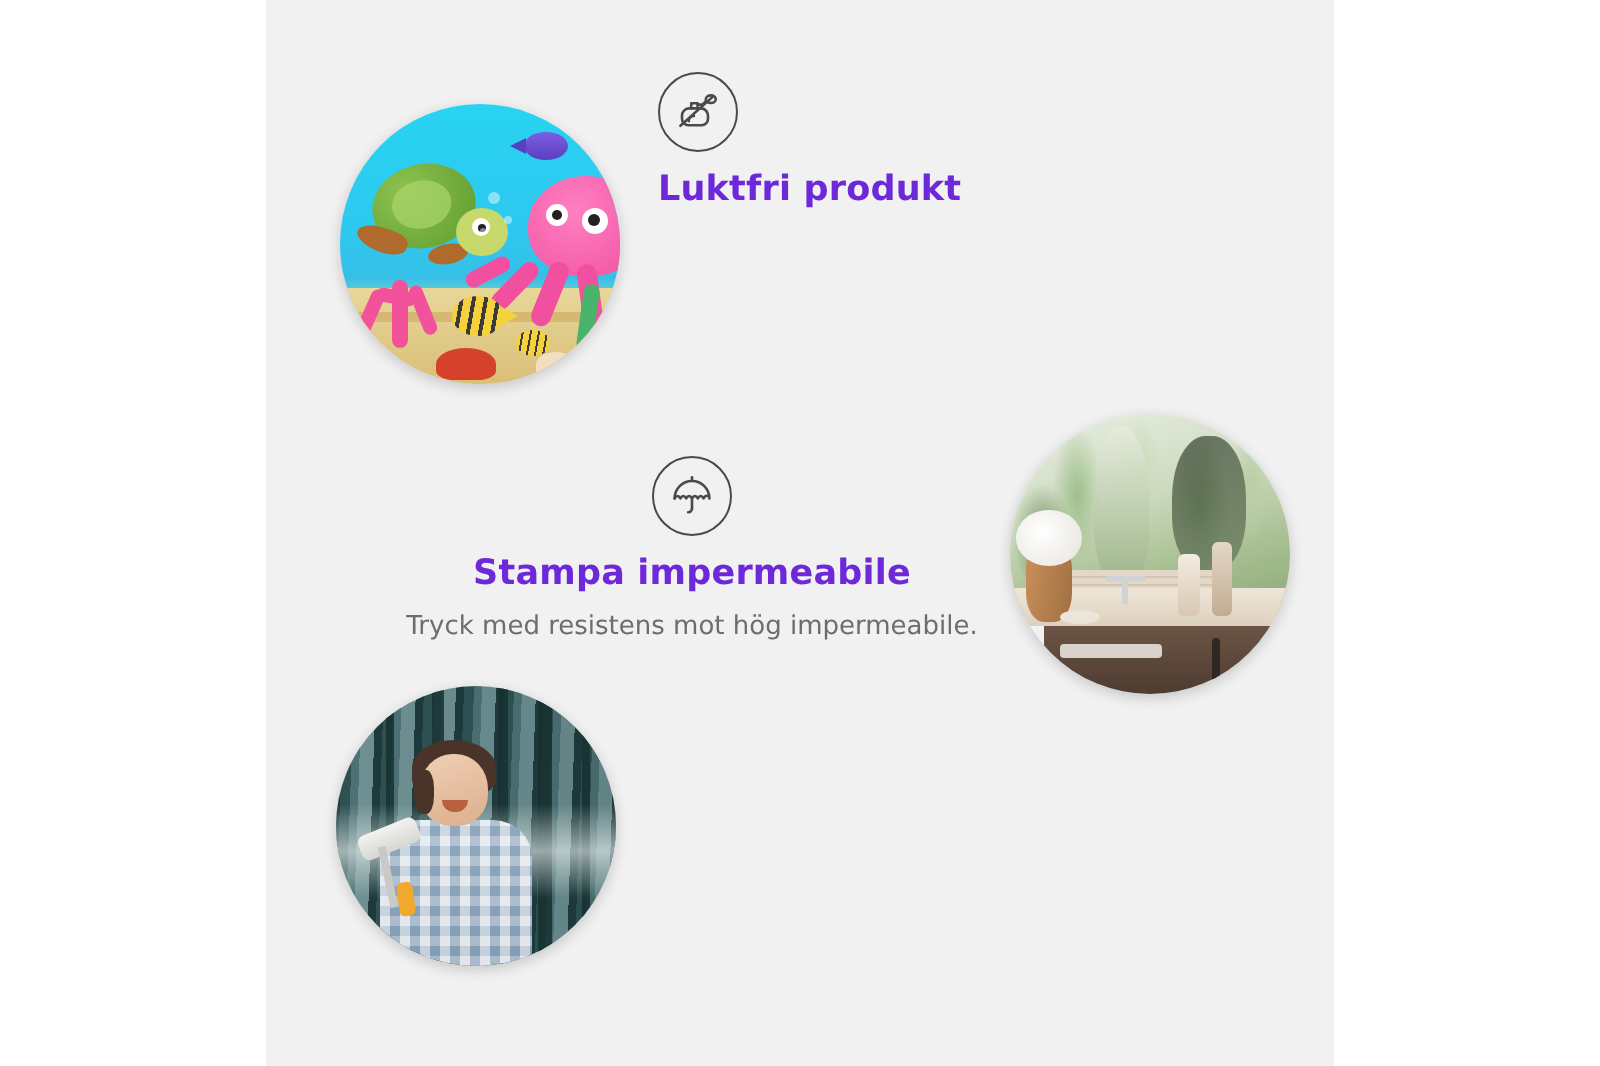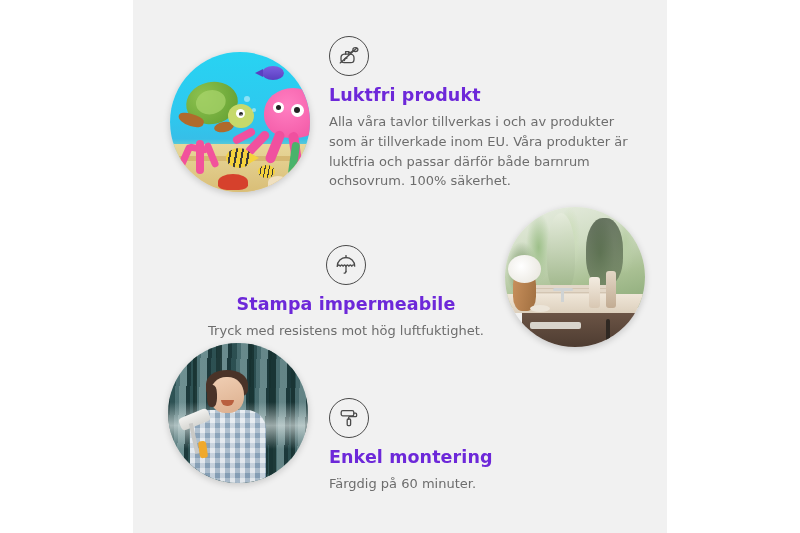--- a/index.html
+++ b/index.html
@@ -164,21 +164,21 @@
     font-size:17.5px;font-weight:700;color:#6d28d9;
     letter-spacing:.1px;margin:9px 0 6px 0;line-height:1.2;
   }
   .sub{
     font-size:13px;color:#6d6d6d;line-height:1.52;margin:0;
   }
 
   
   #feat-odour{left:329px;top:36px;width:300px;}
   
-  #feat-water{left:196px;top:245px;width:300px;text-align:center;}
+  #feat-water{left:196px;top:228px;width:300px;text-align:center;}
   #feat-water .icon-wrap{display:flex;justify-content:center;}
   
   #feat-mount{left:329px;top:398px;width:260px;}
 </style>
 </head>
 <body>
 
 <div class="stage">
 
   <div class="panel"></div>
@@ -225,37 +225,36 @@
           <path d="M8.2 11.2h6.2a3.6 3.6 0 0 1 3.6 3.6v1.6a3.2 3.2 0 0 1-3.2 3.2H8.2A3.2 3.2 0 0 1 5 16.4v-1.6a3.6 3.6 0 0 1 3.2-3.6z"></path>
           <path d="M9.6 11.2V8.6h3.2v2.6"></path>
           <path d="M12.8 9.3h2.4l1.6-1.6"></path>
           <ellipse cx="19.4" cy="6.6" rx="2.5" ry="1.9"></ellipse>
           <path d="M8.4 17.6a2.6 2.6 0 0 1 2.6-2.6"></path>
           <line x1="4.2" y1="19.9" x2="20.6" y2="5.2"></line>
         </svg>
       </div>
     </div>
     <div class="ttl">Luktfri produkt</div>
-    <p class="sub">Alla våra tavlor tillverkas i och av produkter som är tillverkade inom EU. Våra produkter är luktfria och passar därför både barnrum ochsovrum. 100% säkerhet.</p>
   </div>
 
   <div class="feature" id="feat-water">
     <div class="icon-wrap">
       <div class="icon-circle">
         <svg width="26" height="26" viewBox="0 0 26 26" fill="none" stroke="#4a4a4a" stroke-width="1.3" stroke-linecap="round" stroke-linejoin="round">
           <path d="M4.3 14.2a8.7 8.7 0 0 1 17.4 0"></path>
           <path d="M4.3 14.2c.9-1.6 2.0-1.6 2.9 0 .9-1.6 2.0-1.6 2.9 0 .9-1.6 2.0-1.6 2.9 0 .9-1.6 2.0-1.6 2.9 0 .9-1.6 2.0-1.6 2.9 0 .6-1.1 1.3-1.5 1.9-1.2"></path>
           <line x1="13" y1="14.2" x2="13" y2="19.4"></line>
           <path d="M13 19.4a1.8 1.8 0 0 1-1.9 1.7"></path>
           <line x1="13" y1="3.6" x2="13" y2="5.5"></line>
         </svg>
       </div>
     </div>
     <div class="ttl">Stampa impermeabile</div>
-    <p class="sub">Tryck med resistens mot hög luftfuktighet.</p>
+    <p class="sub">Tryck med resistens mot hög impermeabile.</p>
   </div>
 
   <div class="photo" id="photo-bath">
     <div class="inner">
       <div class="bath-wall"></div>
       <div class="bath-leafmid"></div>
       <div class="bath-leafdark"></div>
       <div class="bath-backsplash"></div>
       <div class="bath-counter"></div>
       <div class="bath-cabinet"></div>
@@ -283,27 +282,14 @@
       <div class="woman-hair"></div>
       <div class="woman-head"></div>
       <div class="woman-hair2"></div>
       <div class="woman-smile"></div>
       <div class="roller-head"></div>
       <div class="roller-stick"></div>
       <div class="roller-grip"></div>
     </div>
   </div>
 
-  <div class="feature" id="feat-mount">
-    <div class="icon-wrap">
-      <div class="icon-circle">
-        <svg width="26" height="26" viewBox="0 0 26 26" fill="none" stroke="#4a4a4a" stroke-width="1.3" stroke-linecap="round" stroke-linejoin="round">
-          <rect x="5.2" y="5.6" width="12.6" height="5.2" rx="1.6"></rect>
-          <path d="M17.8 8.2h1.8a1 1 0 0 1 1 1v1.5a1 1 0 0 1-1 1h-6.0a1 1 0 0 0-1 1v1.3"></path>
-          <rect x="11.2" y="14.0" width="3.4" height="6.6" rx="1"></rect>
-        </svg>
-      </div>
-    </div>
-    <div class="ttl">Enkel montering</div>
-    <p class="sub">Färgdig på 60 minuter.</p>
-  </div>
 
 </div>
 
 </body></html>

